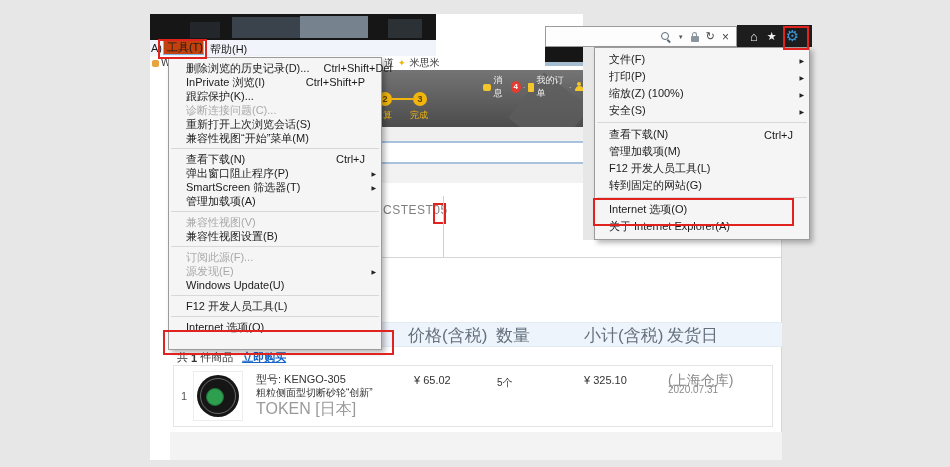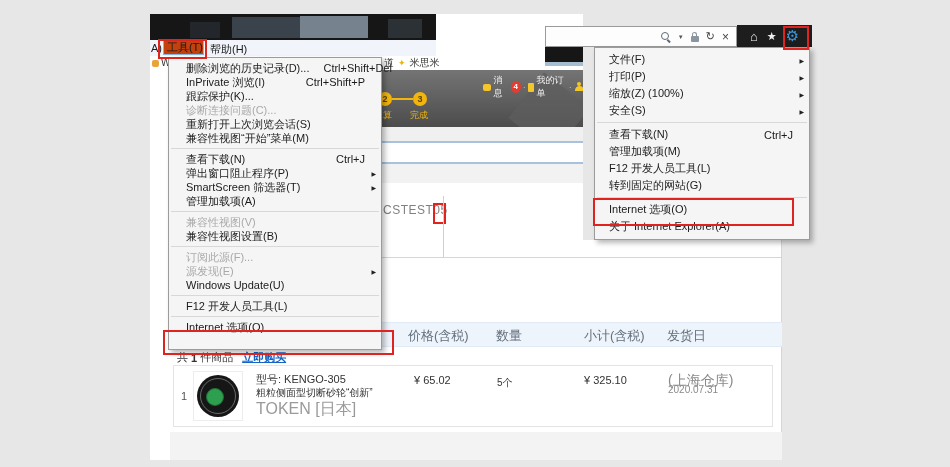--- a/index.html
+++ b/index.html
@@ -26,21 +26,21 @@
   #topnav{position:absolute;left:101px;top:4px;display:flex;align-items:center;gap:2px;font-size:9px;color:#f2f2f2;}
   .bubble{width:10px;height:7px;background:#f5c62a;border-radius:2px;display:inline-block;}
   .clip{width:8px;height:9px;background:#f5c62a;border-radius:1px;display:inline-block;}
   .badge{width:12px;height:12px;border-radius:50%;background:#e63b30;color:#fff;font-size:8px;font-weight:bold;line-height:12px;text-align:center;display:inline-block;}
   .dot{color:#bdbdbd;font-size:9px;}
   .person{position:relative;width:11px;height:10px;display:inline-block;}
   .person::before{content:"";position:absolute;left:3px;top:0;width:4px;height:4px;border-radius:50%;background:#f5c62a;}
   .person::after{content:"";position:absolute;left:1px;top:4px;width:9px;height:5px;border-radius:5px 5px 0 0;background:#f5c62a;}
   .stepc{position:absolute;width:14px;height:14px;border-radius:50%;background:#f2b50e;color:#5a4300;font-size:9px;font-weight:bold;line-height:14px;text-align:center;}
   .steplbl{position:absolute;font-size:9px;color:#f2b50e;}
-  .hc{position:absolute;top:0;line-height:25px;font-size:13px;color:#64707d;}
+  .hc{position:absolute;top:0;line-height:25px;font-size:17px;color:#64707d;}
   
   #card{position:absolute;left:3px;top:309px;width:600px;height:62px;background:#fff;border:1px solid #e4e4e4;box-sizing:border-box;}
   .disc{position:relative;width:42px;height:42px;border-radius:50%;background:#161616;}
   .disc::before{content:"";position:absolute;left:3px;top:3px;right:3px;bottom:3px;border:1px solid rgba(255,255,255,.35);border-radius:50%;}
   .disc::after{content:"";position:absolute;left:9px;top:13px;width:16px;height:16px;border-radius:50%;background:#2e9e4f;border:1px solid #1c6f36;}
   
   #menubar{position:absolute;left:150px;top:40px;width:286px;height:16px;background:#f1f5fb;font-size:11px;color:#1a1a1a;z-index:20;}
   #banner{position:absolute;left:150px;top:14px;width:286px;height:26px;background:#161616;overflow:hidden;z-index:20;}
   
   #topbar-white{position:absolute;left:545px;top:26px;width:192px;height:21px;background:#fdfdfd;border:1px solid #9b9b9b;box-sizing:border-box;display:flex;align-items:center;justify-content:flex-end;gap:7px;padding-right:7px;z-index:50;}

